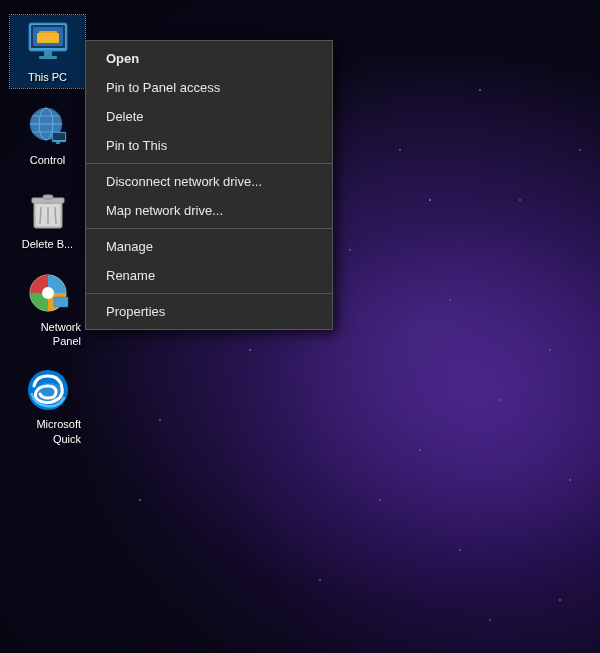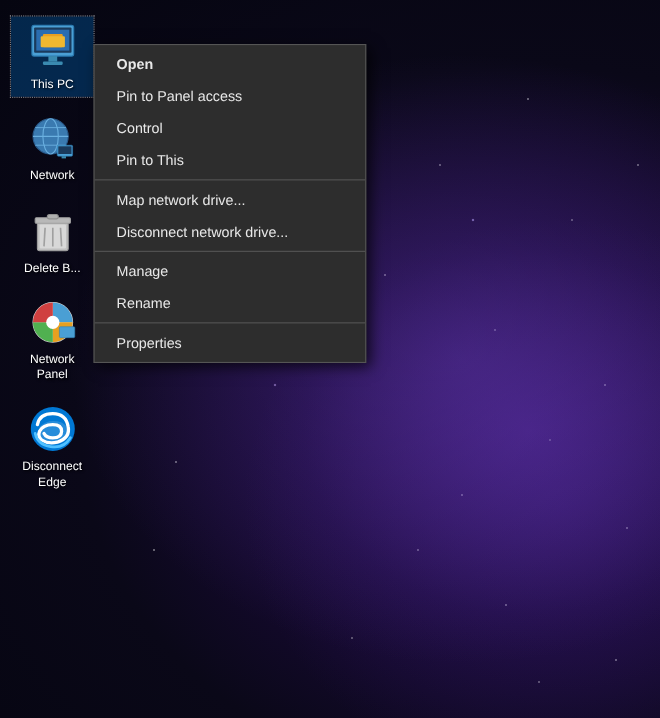--- a/index.html
+++ b/index.html
@@ -85,21 +85,21 @@
       height: 48px;
       display: flex;
       align-items: center;
       justify-content: center;
       margin-bottom: 3px;
     }
 
     .desktop-icon .icon-label {
       color: #fff;
       font-size: 11px;
-      text-align: center;
+      text-align: right;
       text-shadow: 1px 1px 2px rgba(0,0,0,0.9);
       line-height: 1.3;
       word-break: break-word;
     }
 
     
     .context-menu {
       position: absolute;
       top: 40px;
       left: 85px;
@@ -202,21 +202,21 @@
         <ellipse cx="22" cy="22" rx="7" ry="16" fill="none" stroke="#6ab0e0" stroke-width="1"></ellipse>
         <line x1="6" y1="22" x2="38" y2="22" stroke="#6ab0e0" stroke-width="1"></line>
         <line x1="8" y1="14" x2="36" y2="14" stroke="#6ab0e0" stroke-width="0.8"></line>
         <line x1="8" y1="30" x2="36" y2="30" stroke="#6ab0e0" stroke-width="0.8"></line>
 
         <rect x="28" y="30" width="14" height="10" rx="1" fill="#4a9fd4" stroke="#2a7ab0" stroke-width="0.5"></rect>
         <rect x="29" y="31" width="12" height="7" fill="#1a3a5c"></rect>
         <rect x="32" y="40" width="4" height="2" fill="#3a8ab0"></rect>
       </svg>
     </div>
-    <span class="icon-label">Network</span>
+    <span class="icon-label">Control</span>
   </div>
 
   <div class="desktop-icon">
     <div class="icon-img">
       <svg class="recycle-svg" viewBox="0 0 48 48" xmlns="http://www.w3.org/2000/svg">
 
         <rect x="10" y="16" width="28" height="26" rx="2" fill="#c0c0c0" stroke="#a0a0a0" stroke-width="1"></rect>
         <rect x="12" y="18" width="24" height="22" rx="1" fill="#d8d8d8"></rect>
 
         <rect x="8" y="12" width="32" height="5" rx="1" fill="#b8b8b8" stroke="#a0a0a0" stroke-width="1"></rect>
@@ -253,31 +253,31 @@
     <div class="icon-img">
       <svg class="edge-svg" viewBox="0 0 48 48" xmlns="http://www.w3.org/2000/svg">
 
         <circle cx="24" cy="24" r="20" fill="#0078d4"></circle>
         <path d="M10,20 Q12,10 24,10 Q36,10 38,22 Q40,32 28,36 Q20,38 14,34 Q10,31 12,26 Q15,20 24,20 Q32,20 32,26 Q32,32 24,32 Q18,32 16,28" fill="none" stroke="white" stroke-width="3" stroke-linecap="round"></path>
         <path d="M8,28 Q10,38 22,40 Q34,42 40,32" fill="none" stroke="#50c0ff" stroke-width="2.5" stroke-linecap="round"></path>
 
         <path d="M12,22 Q20,14 32,18 Q40,22 38,30 Q36,38 24,38 Q14,38 10,30" fill="rgba(255,255,255,0.15)"></path>
       </svg>
     </div>
-    <span class="icon-label">Disconnect Edge</span>
+    <span class="icon-label">Microsoft Quick</span>
   </div>
 
 </div>
 
 <div class="context-menu">
   <div class="menu-item bold">Open</div>
   <div class="menu-item">Pin to Panel access</div>
-  <div class="menu-item">Control</div>
+  <div class="menu-item">Delete</div>
   <div class="menu-item">Pin to This</div>
   <div class="menu-separator"></div>
+  <div class="menu-item">Disconnect network drive...</div>
   <div class="menu-item">Map network drive...</div>
-  <div class="menu-item">Disconnect network drive...</div>
   <div class="menu-separator"></div>
   <div class="menu-item">Manage</div>
   <div class="menu-item">Rename</div>
   <div class="menu-separator"></div>
   <div class="menu-item">Properties</div>
 </div>
 
 </body></html>

